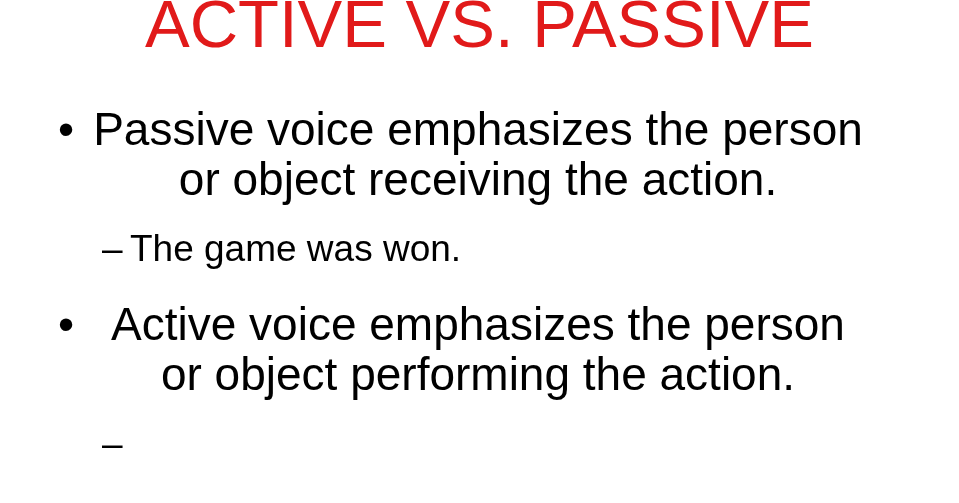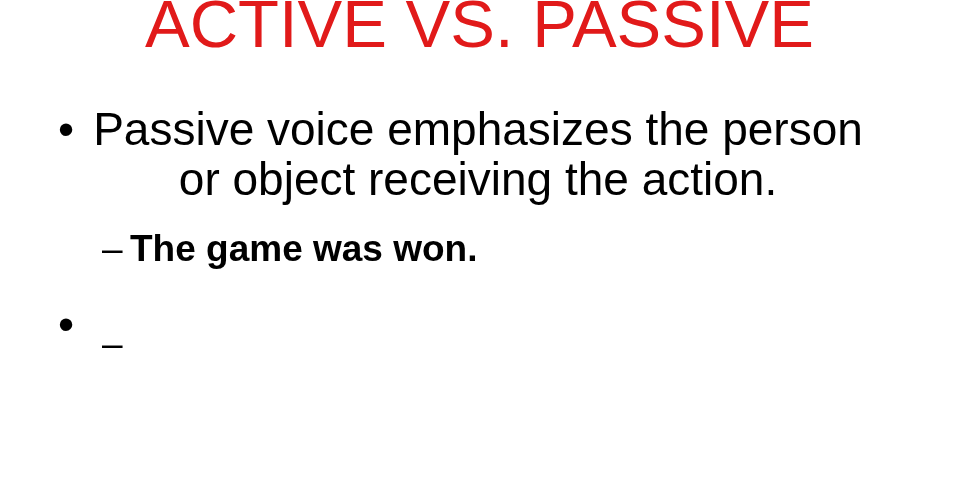--- a/index.html
+++ b/index.html
@@ -85,21 +85,20 @@
     position: absolute;
     left: 102px;
     top: 0;
     width: 26px;
     color: #000000;
     font-size: 37px;
     line-height: 40px;
   }
   .bullet-l2 .btext {
     display: block;
-    font-weight: bold;
   }
 
   
   .gap-after-l1 { height: 25px; }
   .gap-after-l2 { height: 30px; }
 </style>
 </head>
 <body>
 
 <div class="slide">
@@ -117,20 +116,21 @@
 
     <div class="bullet-l2">
       <span class="marker">–</span>
       <span class="btext">The game was won.</span>
     </div>
 
     <div class="gap-after-l2"></div>
 
     <div class="bullet-l1">
       <span class="marker">•</span>
+      <span class="btext">Active voice emphasizes the person or object performing the action.</span>
     </div>
 
     <div class="gap-after-l1"></div>
 
     <div class="bullet-l2">
       <span class="marker">–</span>
     </div>
 
   </div>
 </div>

